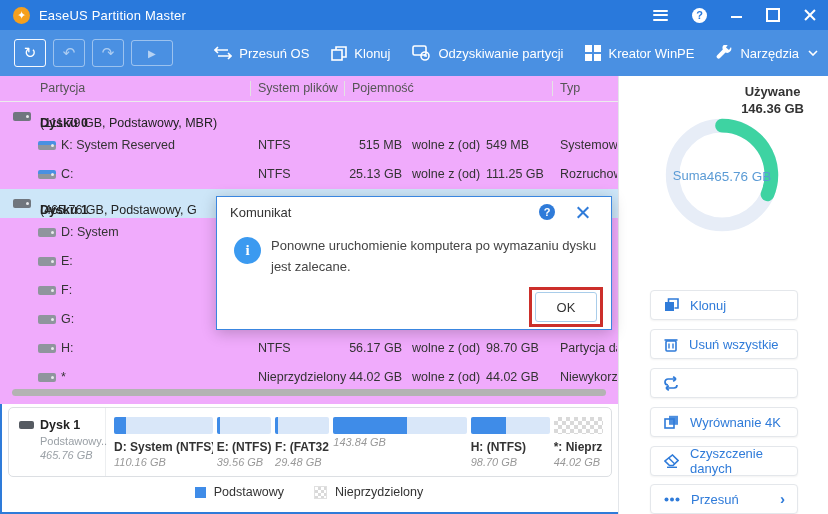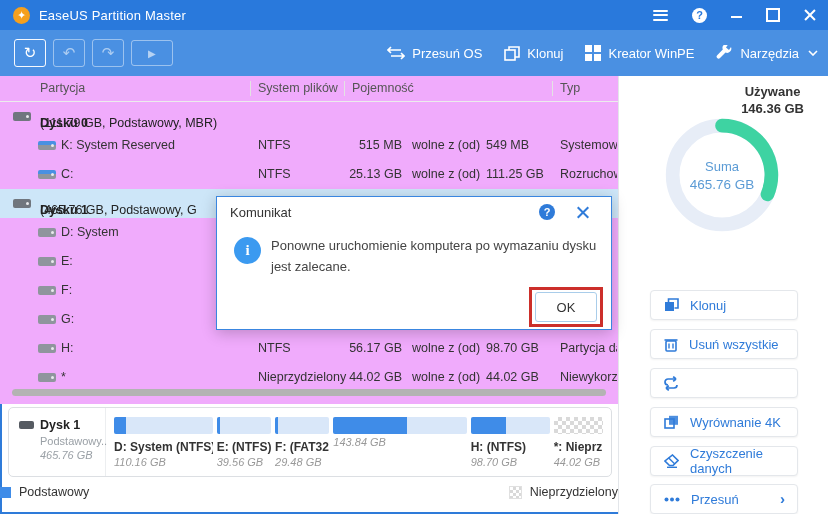--- a/index.html
+++ b/index.html
@@ -72,35 +72,35 @@
   .seg .bar{height:17px;border-radius:2px;background:#d9e7f9;position:relative;overflow:hidden;}
   .seg .bar .fill{position:absolute;left:0;top:0;bottom:0;background:#3f8ce8;}
   .seg .bar.checker{background-color:#fff;
      background-image:linear-gradient(45deg,#d9d9d9 25%,transparent 25%,transparent 75%,#d9d9d9 75%),
                       linear-gradient(45deg,#d9d9d9 25%,transparent 25%,transparent 75%,#d9d9d9 75%);
      background-size:8px 8px;background-position:0 0,4px 4px;}
   .seg .lbl{font-size:12px;font-weight:bold;color:#333;margin-top:6px;white-space:nowrap;overflow:hidden;}
   .seg .gb{font-size:11px;font-style:italic;color:#999;margin-top:2px;white-space:nowrap;}
   .sg1{flex:20 0 0;} .sg2{flex:11 0 0;} .sg3{flex:11 0 0;} .sg4{flex:27 0 0;} .sg5{flex:16 0 0;} .sg6{flex:10 0 0;}
   
-  .legend{position:absolute;left:0;top:485px;width:618px;display:flex;justify-content:space-between;gap:30px;
+  .legend{position:absolute;left:0;top:485px;width:618px;display:flex;justify-content:center;gap:30px;
           font-size:12.5px;color:#333;align-items:center;}
   .lg-item{display:flex;align-items:center;gap:8px;}
   .lg-sq{width:11px;height:11px;background:#3f8ce8;}
   .lg-ck{width:11px;height:11px;background-color:#fff;border:1px solid #e0e0e0;
      background-image:linear-gradient(45deg,#d9d9d9 25%,transparent 25%,transparent 75%,#d9d9d9 75%),
                       linear-gradient(45deg,#d9d9d9 25%,transparent 25%,transparent 75%,#d9d9d9 75%);
      background-size:6px 6px;background-position:0 0,3px 3px;}
   
   .sidebar{position:absolute;left:618px;top:76px;width:210px;height:438px;background:#fff;
            border-left:1px solid #e3e6ea;box-sizing:border-box;}
   .used-lbl{position:absolute;top:7px;right:24px;text-align:center;color:#333;font-size:13px;font-weight:bold;line-height:17px;}
   .donut{position:absolute;left:40px;top:36px;width:126px;height:126px;}
   .donut-center{position:absolute;left:40px;top:36px;width:126px;height:126px;display:flex;
-                flex-direction:column;align-items:center;justify-content:center;color:#5b9bd5;}
+                flex-direction:row;align-items:center;justify-content:center;color:#5b9bd5;}
   .donut-center .t1{font-size:13px;}
   .donut-center .t2{font-size:13.5px;margin-top:3px;}
   .sb-btn{position:absolute;left:31px;width:148px;height:30px;border:1px solid #e4e7eb;border-radius:4px;
           background:#fff;box-shadow:0 1px 2px rgba(0,0,0,.05);display:flex;align-items:center;
           gap:11px;padding-left:13px;box-sizing:border-box;color:#2f7bd9;font-size:13px;}
   .sb-btn svg{flex:none;display:block;}
   .sb-more-chev{position:absolute;right:12px;color:#2f7bd9;font-size:15px;font-weight:bold;top:5px;}
   
   .dialog{position:absolute;left:216px;top:196px;width:396px;height:134px;background:#fff;
           border:1px solid #3a86e0;box-shadow:0 3px 14px rgba(0,0,0,.22);z-index:40;box-sizing:border-box;}
@@ -169,20 +169,28 @@
         <span>Przesuń OS</span>
       </div>
       <div class="tool-item">
         <svg width="16" height="15" viewBox="0 0 16 15">
             <rect x="1" y="4" width="10" height="10" fill="none" stroke="#fff" stroke-width="1.6"></rect>
             <path d="M5 4 V1 H15 V11 H11" fill="none" stroke="#fff" stroke-width="1.6"></path>
           </svg>
         <span>Klonuj</span>
       </div>
       <div class="tool-item">
+        <svg width="19" height="16" viewBox="0 0 19 16">
+            <rect x="1" y="1" width="13" height="9" rx="1.5" fill="none" stroke="#fff" stroke-width="1.6"></rect>
+            <circle cx="13" cy="11" r="4" fill="none" stroke="#fff" stroke-width="1.6"></circle>
+            <path d="M13 9 v2 h2" stroke="#fff" stroke-width="1.4" fill="none"></path>
+          </svg>
+        <span>Odzyskiwanie partycji</span>
+      </div>
+      <div class="tool-item">
         <svg width="16" height="16" viewBox="0 0 16 16">
             <rect x="0" y="0" width="7" height="7" fill="#fff"></rect>
             <rect x="9" y="0" width="7" height="7" fill="#fff"></rect>
             <rect x="0" y="9" width="7" height="7" fill="#fff"></rect>
             <rect x="9" y="9" width="7" height="7" fill="#fff"></rect>
           </svg>
         <span>Kreator WinPE</span>
       </div>
       <div class="tool-item">
         <svg width="17" height="16" viewBox="0 0 17 16">

